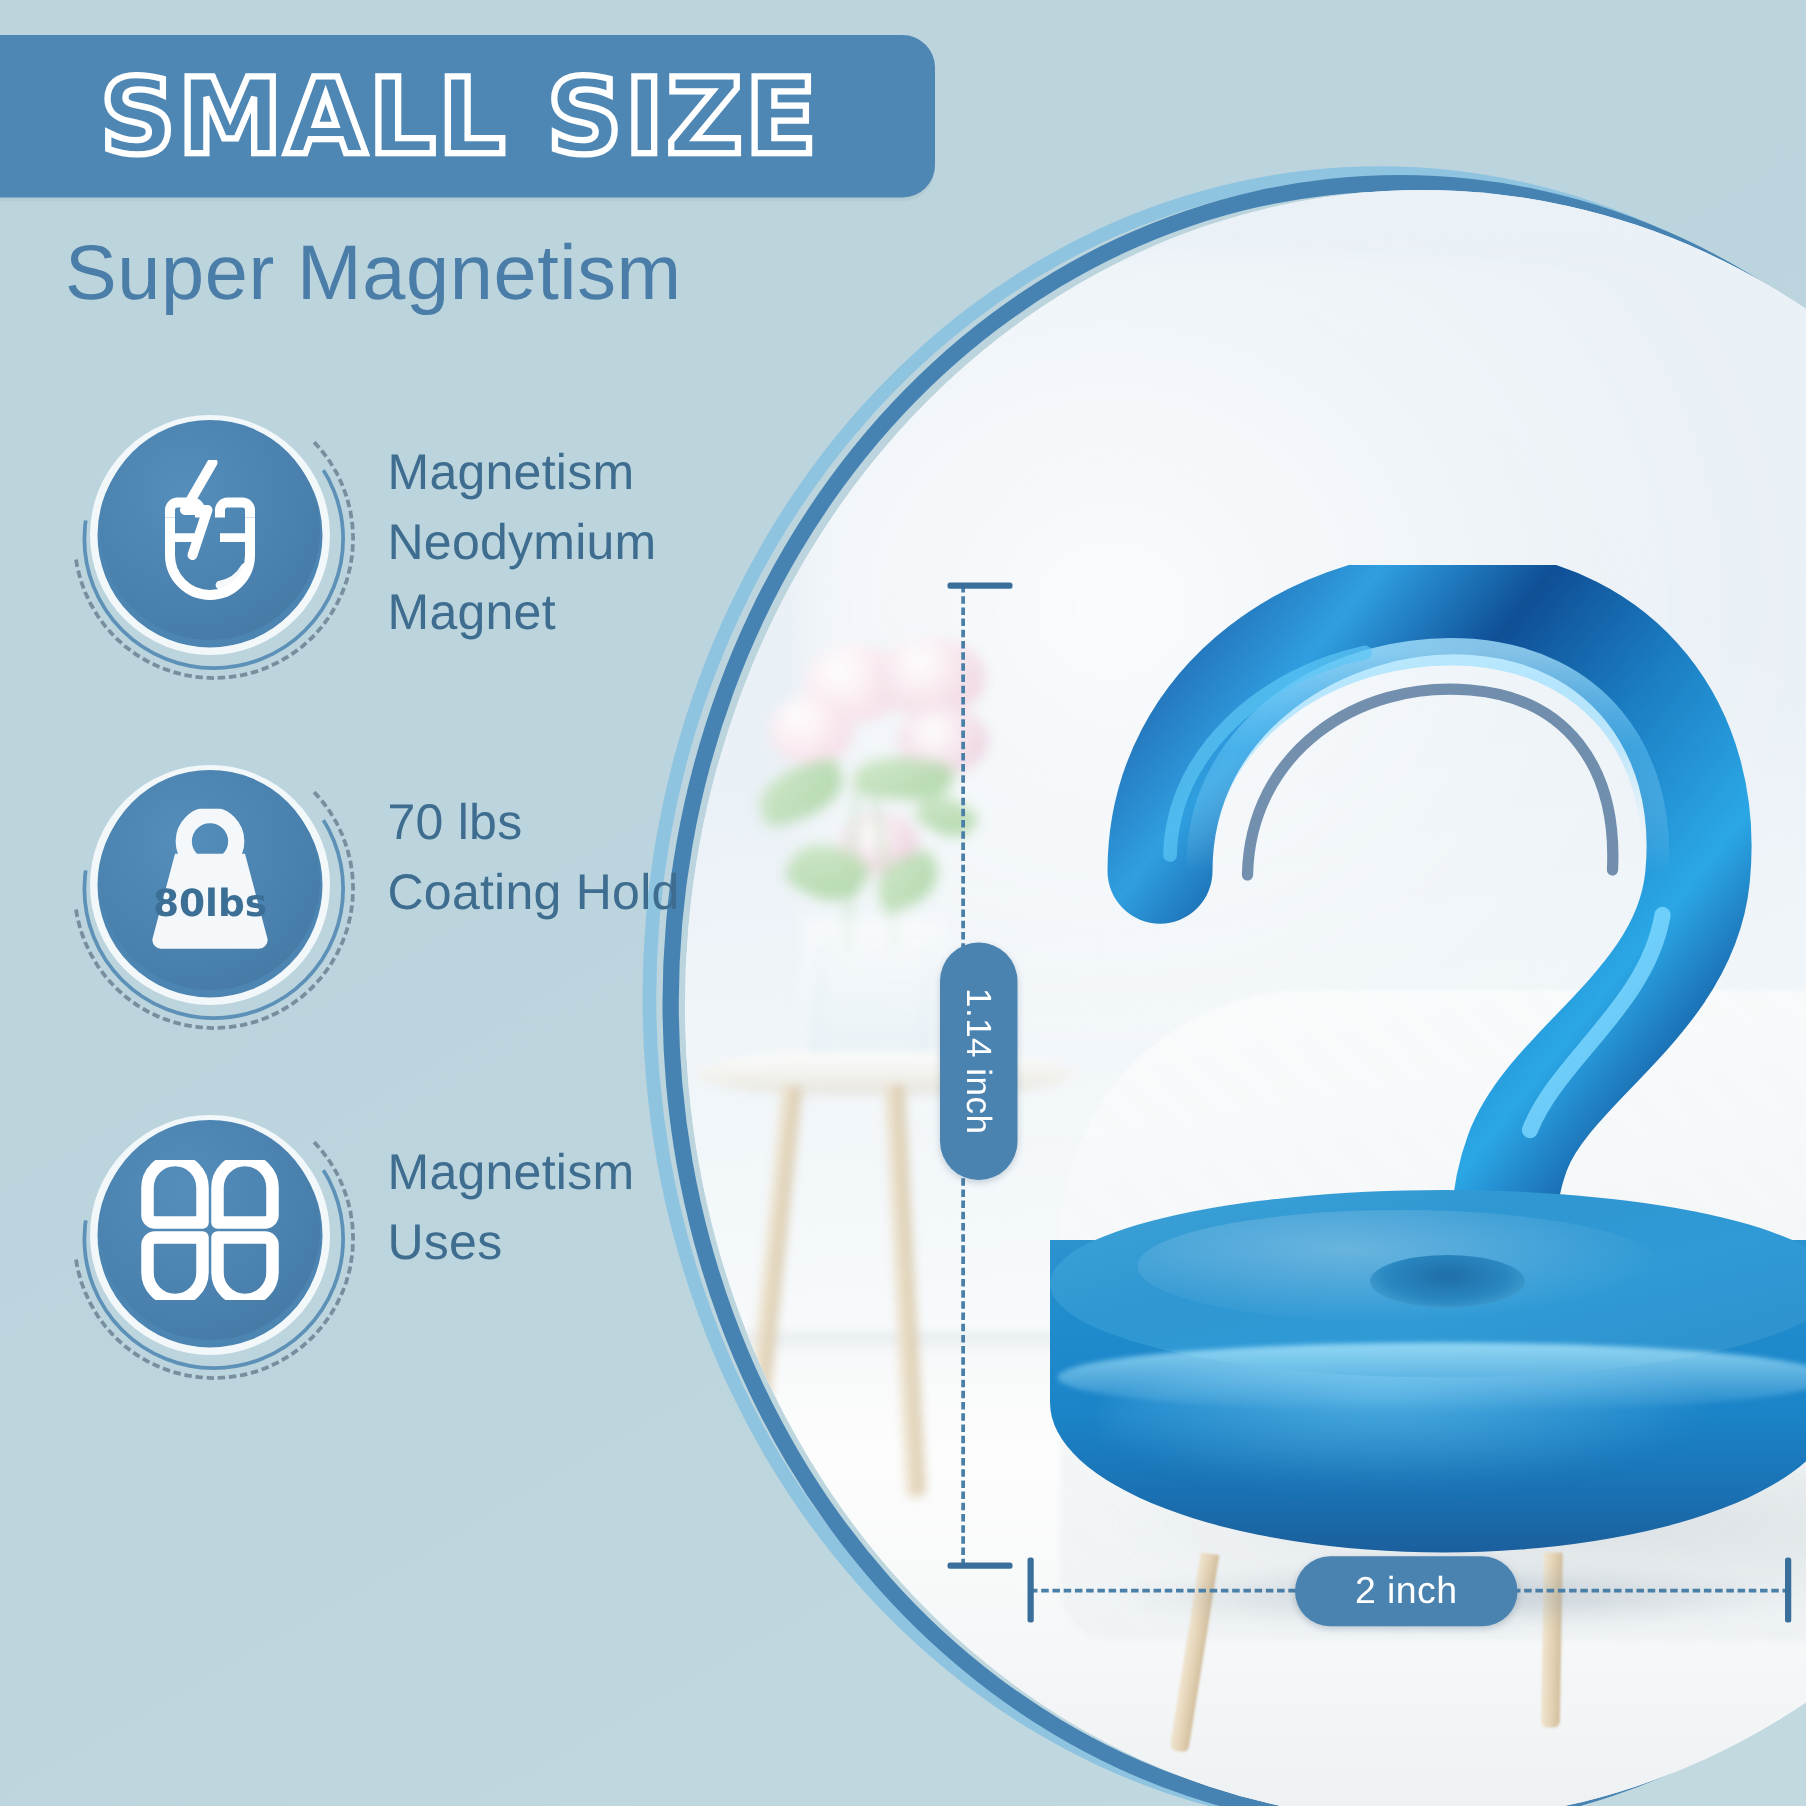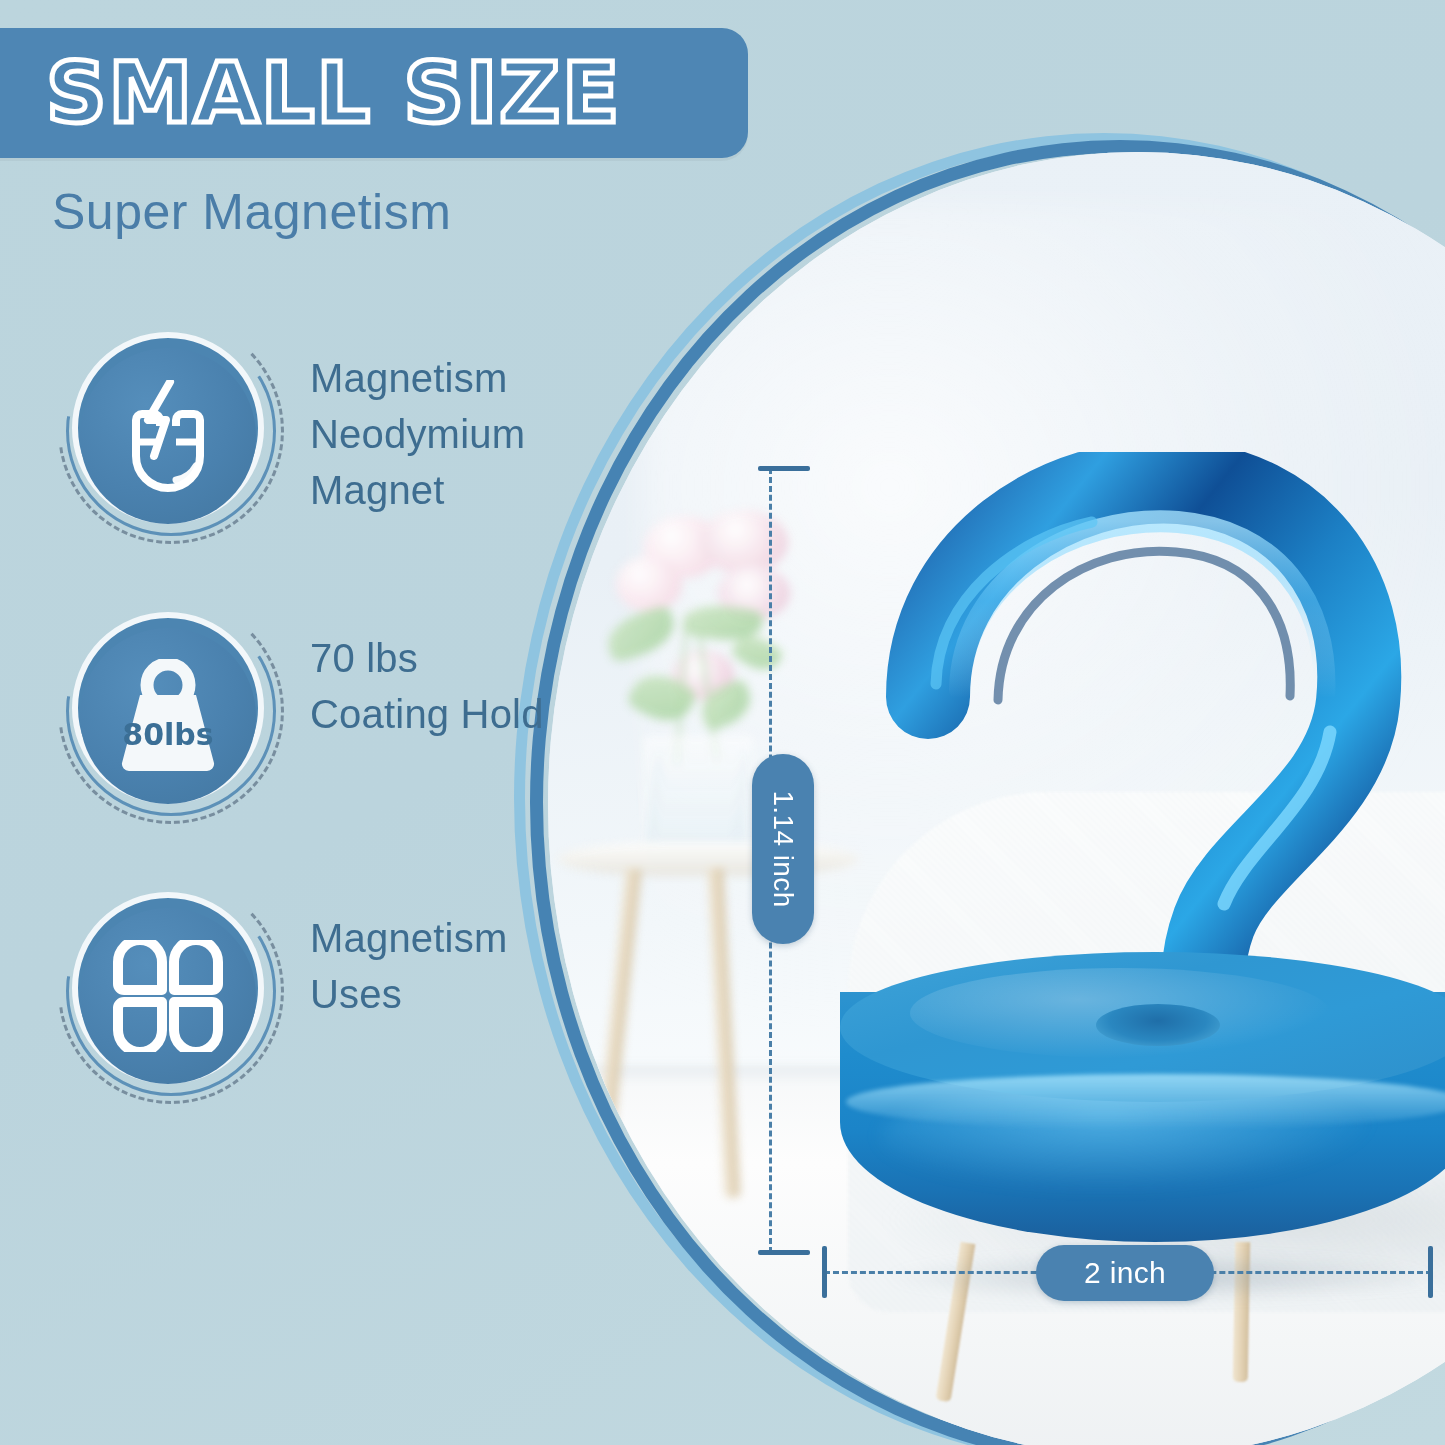--- a/index.html
+++ b/index.html
@@ -383,36 +383,36 @@
     top: 28px;
     width: 776px;
     height: 130px;
     background: #4e86b4;
     border-radius: 0 26px 26px 0;
     display: flex;
     align-items: center;
     box-shadow: 0 3px 0 rgba(0,0,0,0.04);
   }
   .banner-title {
-    margin-left: 74px;
+    margin-left: 108px;
     font-size: 84px;
     font-weight: bold;
     letter-spacing: 2px;
     color: transparent;
     -webkit-text-stroke: 5px #ffffff;
     text-stroke: 5px #ffffff;
     line-height: 1;
     font-family: "DejaVu Sans", sans-serif;
     white-space: nowrap;
   }
   .subtitle {
     position: absolute;
     left: 52px;
     top: 183px;
-    font-size: 50px;
+    font-size: 62px;
     color: #4a7da8;
     letter-spacing: 0.5px;
     white-space: nowrap;
   }
 
   
   .features {
     position: absolute;
     left: 0;
     top: 316px;
@@ -458,21 +458,21 @@
     width: 192px;
     height: 192px;
     border-radius: 50%;
     border: 6px solid #f2f7fa;
     box-sizing: border-box;
     background: #4c85b1;
   }
   .badge-core {
     position: absolute;
     left: 8px;
-    top: 16px;
+    top: 4px;
     width: 176px;
     height: 176px;
     border-radius: 50%;
     background: radial-gradient(circle at 38% 32%, #558ebb 0%, #4a81ae 55%, #42769f 100%);
     display: flex;
     align-items: center;
     justify-content: center;
   }
   .badge-core svg { display: block; }
 

